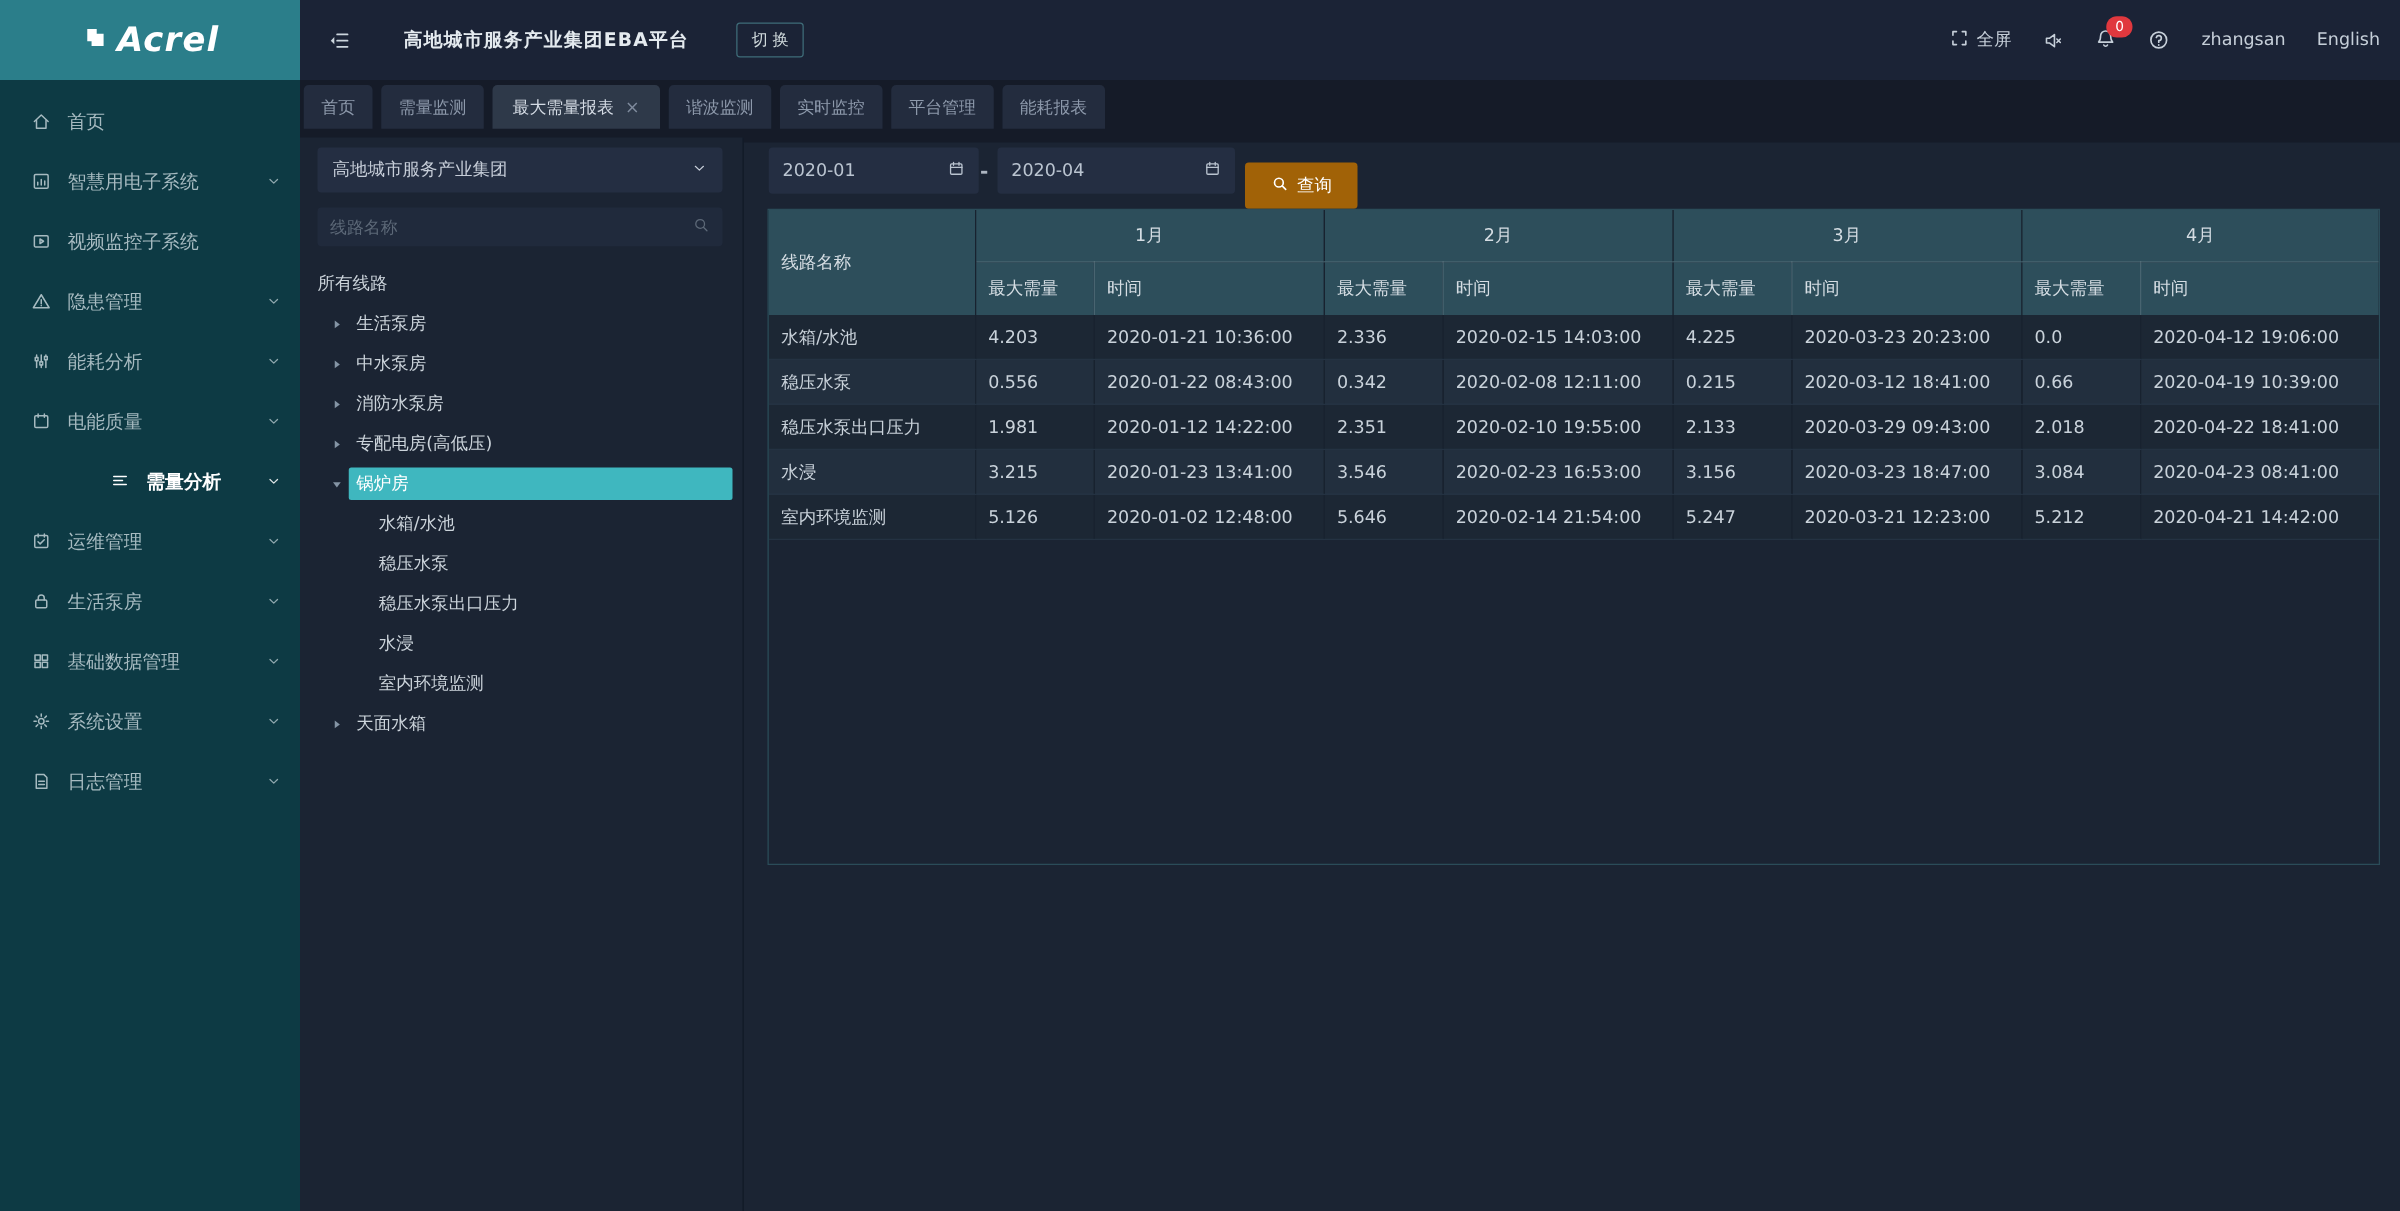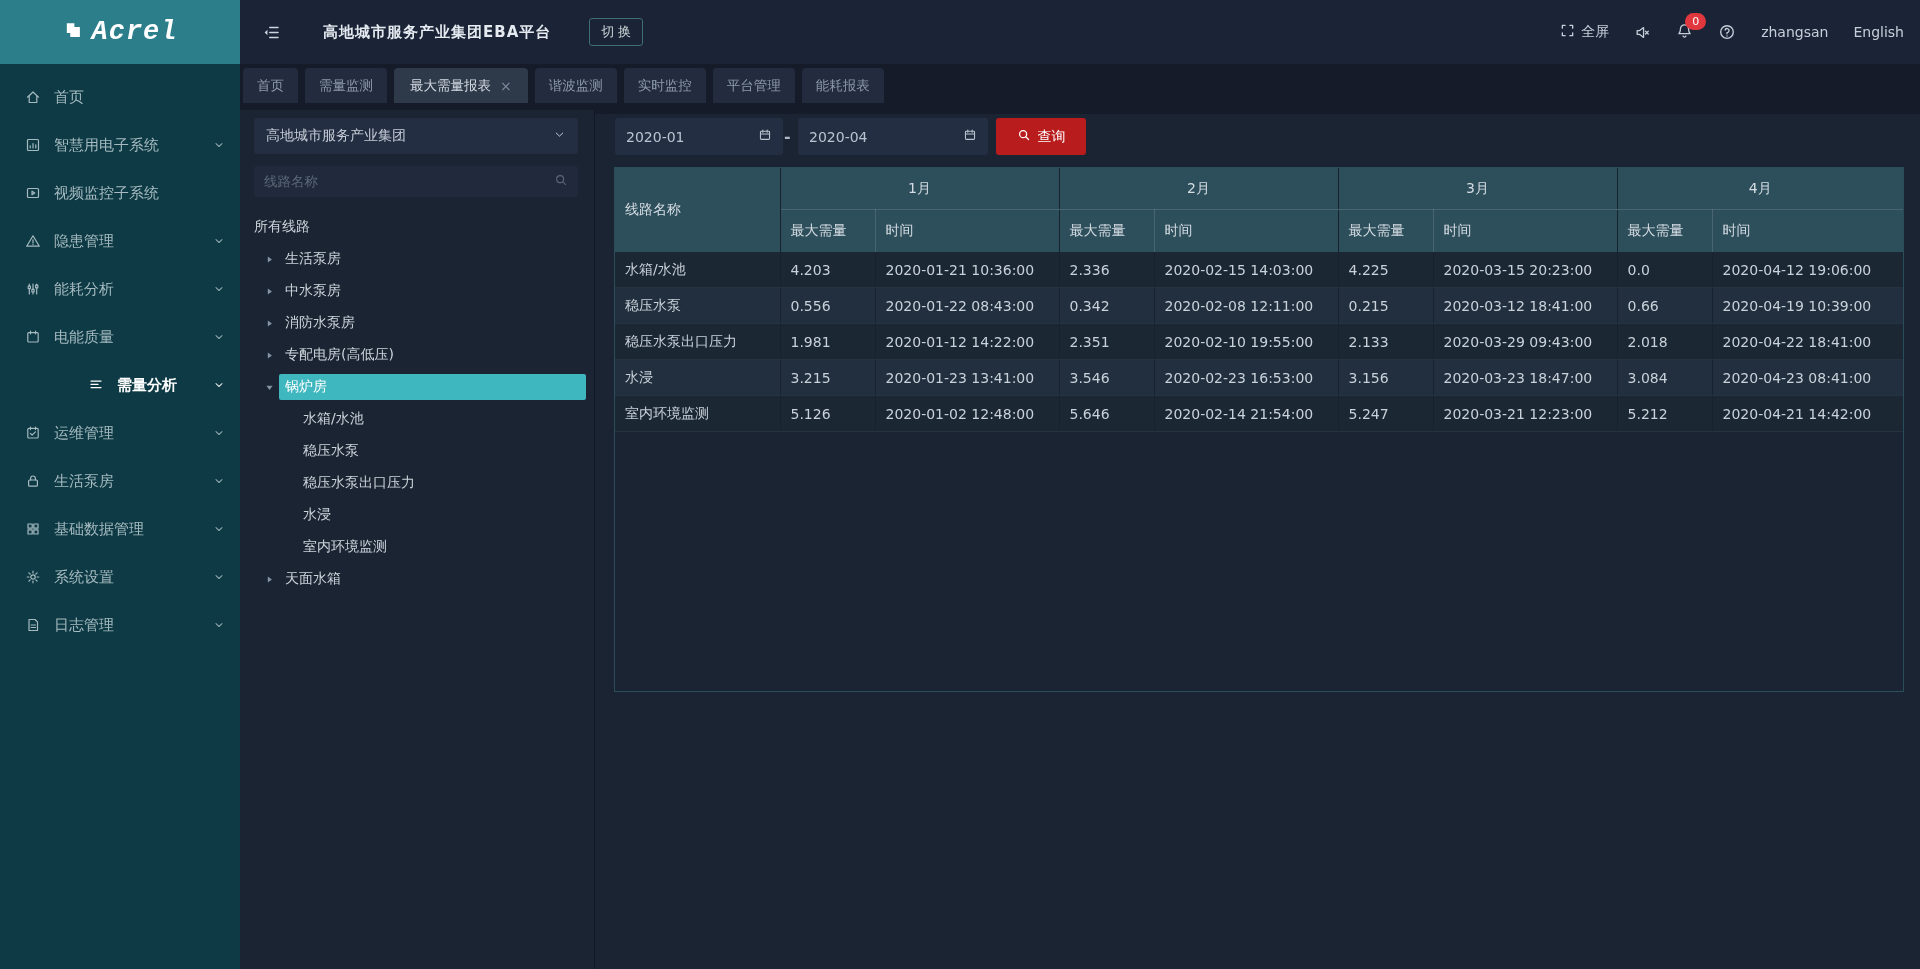--- a/index.html
+++ b/index.html
@@ -1,21 +1,21 @@
 <!DOCTYPE html>
 <html><head>
 <meta charset="utf-8">
 <style>
   html,body{margin:0;padding:0;background:#000;}
   .app{position:relative;width:1920px;height:969px;background:#1b2433;overflow:hidden;
        font-family:"DejaVu Sans","Liberation Sans",sans-serif;color:#c8d1d9;}
   
   .top-header{position:absolute;top:0;left:0;right:0;height:64px;background:#1b2336;}
   .logo{position:absolute;left:0;top:0;width:240px;height:64px;background:#2b7e8a;
-        display:flex;align-items:center;justify-content:center;gap:7px;font-family:Liberation Mono, monospace;}
+        display:flex;align-items:center;justify-content:center;gap:7px;}
   .logo-text{color:#fff;font-size:27px;font-weight:bold;font-style:italic;letter-spacing:1px;}
   .header-left{position:absolute;left:262px;top:0;height:64px;display:flex;align-items:center;}
   .fold{color:#ccd5dd;display:flex;cursor:pointer;}
   .page-title{margin-left:42px;font-size:15px;font-weight:bold;color:#e4eaef;letter-spacing:1px;}
   .switch-btn{margin-left:38px;background:transparent;border:1px solid #3f6d79;color:#ced8da;
         font-size:13px;padding:4px 11px;border-radius:3px;cursor:pointer;
         font-family:Liberation Sans, sans-serif;}
   .header-right{position:absolute;right:16px;top:0;height:64px;display:flex;align-items:center;
         gap:25px;color:#c6cfd9;font-size:14px;}
   .hr-item{display:flex;align-items:center;gap:6px;cursor:pointer;}
@@ -57,21 +57,21 @@
         background:#3fb7bf;border-radius:2px;}
   .tree-row.selected .lbl{color:#fff;}
   
   .main{position:absolute;left:355px;top:46px;right:0;bottom:0;}
   .date-input{position:absolute;top:8px;height:37px;background:#242e42;border-radius:3px;
         display:flex;align-items:center;justify-content:space-between;padding:0 11px;
         font-size:14px;color:#bac4d0;box-sizing:border-box;cursor:pointer;gap:31px;}
   .di-1{left:20px;width:168px;} .di-2{left:203px;width:190px;}
   .range-sep{position:absolute;left:189px;top:8px;height:37px;display:flex;align-items:center;
         color:#aeb6c2;font-weight:bold;}
-  .query-btn{position:absolute;left:401px;top:8px;width:90px;height:37px;background:#b91c1c;
+  .query-btn{position:absolute;left:401px;top:20px;width:90px;height:37px;background:#a16207;
         border:none;border-radius:3px;color:#fff;font-size:14px;display:flex;align-items:center;
         justify-content:center;gap:7px;cursor:pointer;
         font-family:"DejaVu Sans","Liberation Sans",sans-serif;}
   .table-wrap{position:absolute;left:19px;top:57px;width:1290px;height:525px;
         border:1px solid #2b4c59;box-sizing:border-box;overflow:hidden;}
   table{border-collapse:collapse;table-layout:fixed;width:100%;}
   thead th{background:#2d4e5b;color:#d5dde3;font-weight:normal;font-size:14px;
         text-align:left;padding:0 10px;}
   .th-line{border-right:1px solid #18222f;}
   .th-month{text-align:center;height:41px;border-bottom:1px solid rgba(255,255,255,.13);
@@ -472,21 +472,21 @@
               </tr>
             </thead>
           <tbody id="table-body">
               <tr class="odd">
                 <td>水箱/水池</td>
                 <td>4.203</td>
                 <td>2020-01-21 10:36:00</td>
                 <td>2.336</td>
                 <td>2020-02-15 14:03:00</td>
                 <td>4.225</td>
-                <td>2020-03-15 20:23:00</td>
+                <td>2020-03-23 20:23:00</td>
                 <td>0.0</td>
                 <td>2020-04-12 19:06:00</td>
               </tr>
               <tr class="even">
                 <td>稳压水泵</td>
                 <td>0.556</td>
                 <td>2020-01-22 08:43:00</td>
                 <td>0.342</td>
                 <td>2020-02-08 12:11:00</td>
                 <td>0.215</td>

